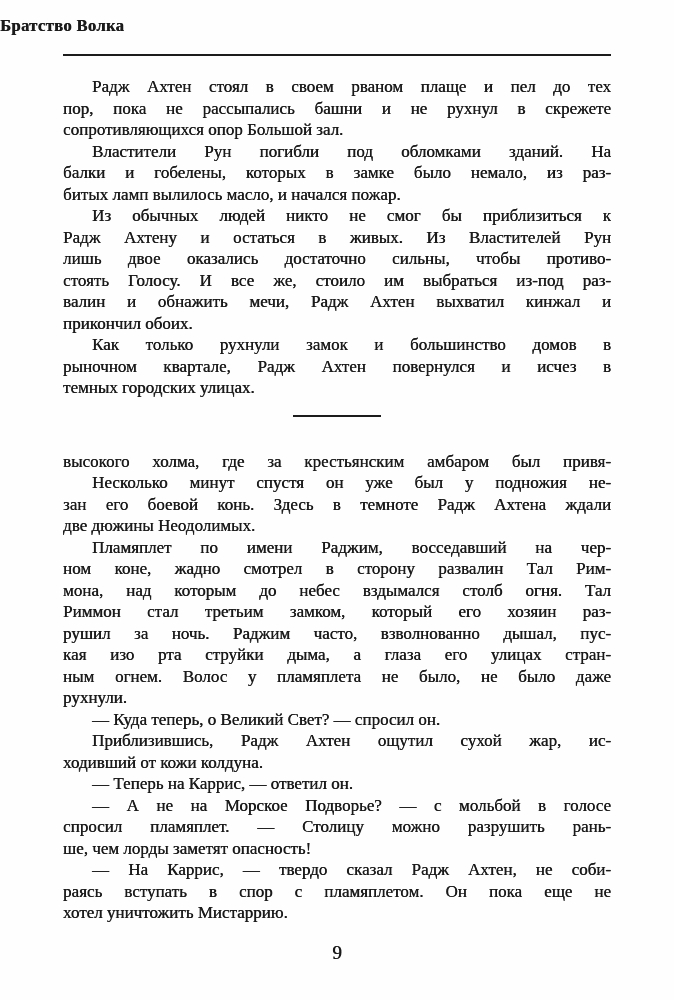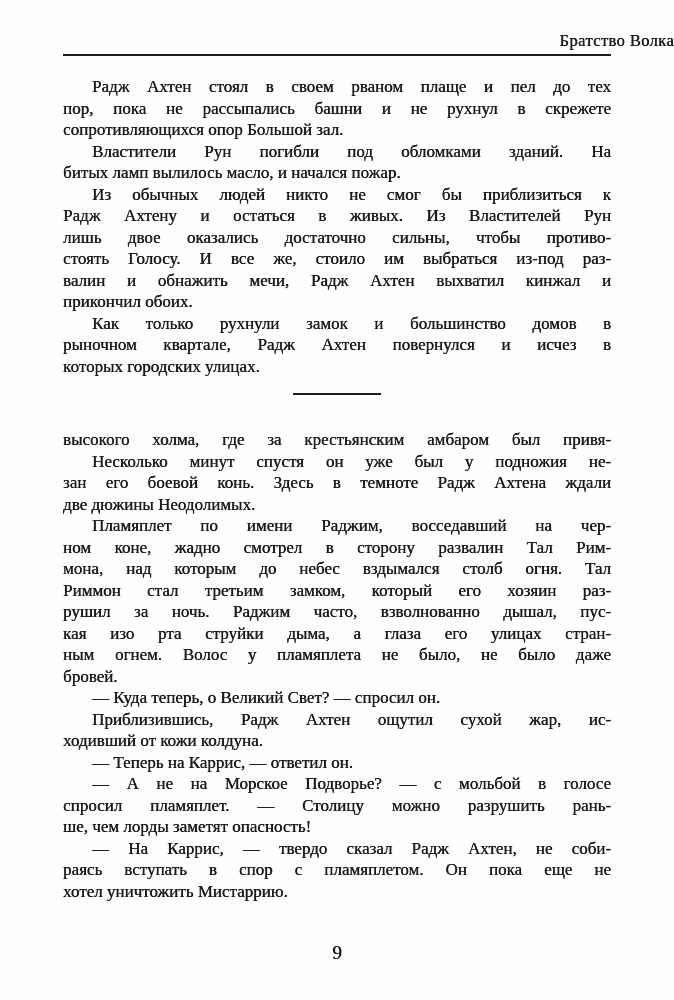--- a/index.html
+++ b/index.html
@@ -11,27 +11,28 @@
     position: relative;
     width: 674px;
     height: 1000px;
     background: #fefefe;
     font-family: "Liberation Serif", "DejaVu Serif", serif;
     color: #1b1b1b;
     overflow: hidden;
   }
   .running-head {
     position: absolute;
-    top: 31px;
+    top: 16px;
     left: 0;
     width: 100%;
-    text-align: right;
+    text-align: left;
     font-size: 16.5px;
     letter-spacing: 0.4px;
     text-shadow: 0.4px 0 0 currentColor;
+    font-weight: bold;
   }
   .head-rule {
     position: absolute;
     top: 54px;
     left: 63px;
     width: 548px;
     height: 2px;
     background: #1c1c1c;
   }
   .body-block {
@@ -98,53 +99,54 @@
   <div class="head-rule"></div>
   <div class="body-block" id="page-body">
       <div class="section">
         <div class="para">
           <div class="line first just">Радж Ахтен стоял в своем рваном плаще и пел до тех</div>
           <div class="line just">пор, пока не рассыпались башни и не рухнул в скрежете</div>
           <div class="line last">сопротивляющихся опор Большой зал.</div>
         </div>
         <div class="para">
           <div class="line first just">Властители Рун погибли под обломками зданий. На</div>
+          <div class="line just">балки и гобелены, которых в замке было немало, из раз-</div>
           <div class="line last">битых ламп вылилось масло, и начался пожар.</div>
         </div>
         <div class="para">
           <div class="line first just">Из обычных людей никто не смог бы приблизиться к</div>
           <div class="line just">Радж Ахтену и остаться в живых. Из Властителей Рун</div>
           <div class="line just">лишь двое оказались достаточно сильны, чтобы противо-</div>
           <div class="line just">стоять Голосу. И все же, стоило им выбраться из-под раз-</div>
           <div class="line just">валин и обнажить мечи, Радж Ахтен выхватил кинжал и</div>
           <div class="line last">прикончил обоих.</div>
         </div>
         <div class="para">
           <div class="line first just">Как только рухнули замок и большинство домов в</div>
           <div class="line just">рыночном квартале, Радж Ахтен повернулся и исчез в</div>
-          <div class="line last">которых городских улицах.</div>
+          <div class="line last">темных городских улицах.</div>
         </div>
       </div>
       <div class="section-divider"></div>
       <div class="section">
         <div class="para">
           <div class="line just">высокого холма, где за крестьянским амбаром был привя-</div>
           <div class="line first just">Несколько минут спустя он уже был у подножия не-</div>
           <div class="line just">зан его боевой конь. Здесь в темноте Радж Ахтена ждали</div>
           <div class="line last">две дюжины Неодолимых.</div>
         </div>
         <div class="para">
           <div class="line first just">Пламяплет по имени Раджим, восседавший на чер-</div>
           <div class="line just">ном коне, жадно смотрел в сторону развалин Тал Рим-</div>
           <div class="line just">мона, над которым до небес вздымался столб огня. Тал</div>
           <div class="line just">Риммон стал третьим замком, который его хозяин раз-</div>
           <div class="line just">рушил за ночь. Раджим часто, взволнованно дышал, пус-</div>
           <div class="line just">кая изо рта струйки дыма, а глаза его улицах стран-</div>
           <div class="line just">ным огнем. Волос у пламяплета не было, не было даже</div>
-          <div class="line last">бровей.</div>
+          <div class="line last">рухнули.</div>
         </div>
         <div class="para">
           <div class="line first last">— Куда теперь, о Великий Свет? — спросил он.</div>
         </div>
         <div class="para">
           <div class="line first just">Приблизившись, Радж Ахтен ощутил сухой жар, ис-</div>
           <div class="line last">ходивший от кожи колдуна.</div>
         </div>
         <div class="para">
           <div class="line first last">— Теперь на Каррис, — ответил он.</div>

